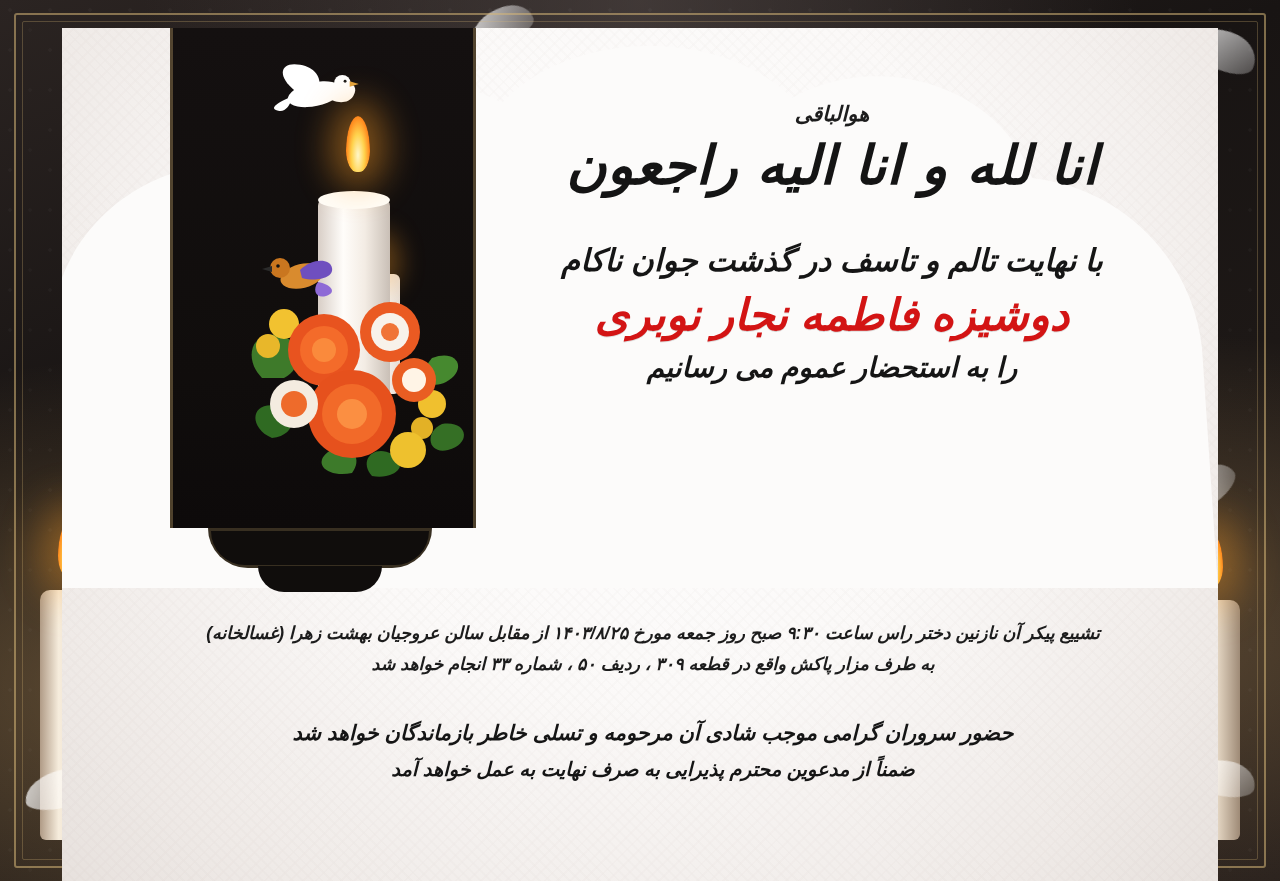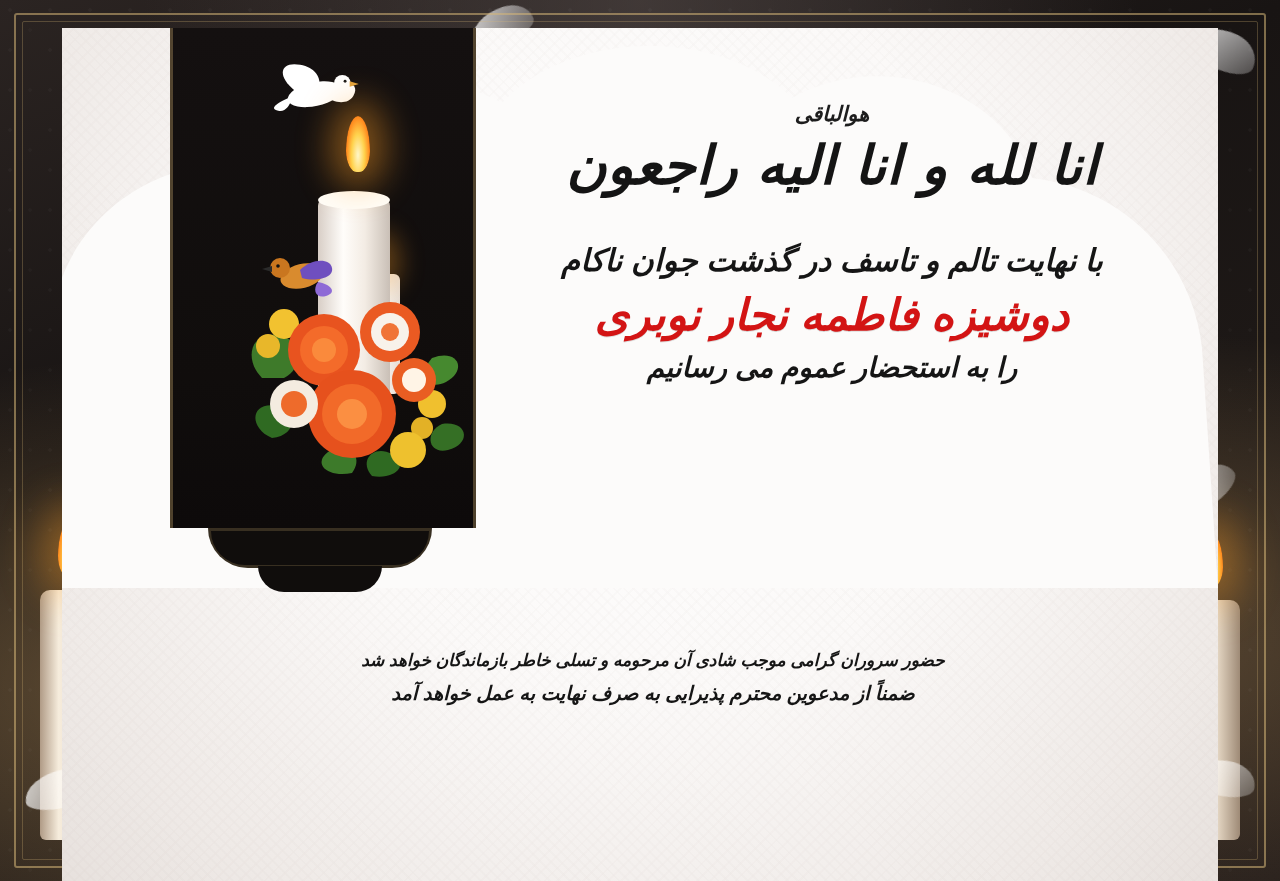--- a/index.html
+++ b/index.html
@@ -151,21 +151,21 @@
   .details{
     position:absolute;left:96px;top:590px;width:990px;
     text-align:center;color:#1a1a1a;
   }
   .p-block{margin:0 0 8px 0;}
   .p-line{
     font-size:17.5px;font-weight:bold;line-height:1.75;
     color:#1c1c1c;
   }
   .p-strong{
-    font-size:17px;font-weight:bold;line-height:1.75;color:#151515;
+    font-size:21px;font-weight:bold;line-height:1.75;color:#151515;
   }
   .p-mid{
     font-size:19.5px;font-weight:bold;line-height:1.75;color:#151515;
   }
   .gap{height:14px;}
 
   
   .fcandle{
     position:absolute;border-radius:10px 10px 6px 6px;
     background:linear-gradient(90deg,#b09b86 0%,#f6ecdc 30%,#efe2cf 55%,#9e8a76 100%);
@@ -320,20 +320,24 @@
 
     <div class="content">
       <div class="hoval">هوالباقی</div>
       <div class="basmala">انا لله و انا الیه راجعون</div>
       <div class="line-main">با نهایت تالم و تاسف در گذشت جوان ناکام</div>
       <div class="name">دوشیزه فاطمه نجار نوبری</div>
       <div class="line-sub">را به استحضار عموم می رسانیم</div>
     </div>
 
     <div class="details">
+      <div class="p-block">
+        <div class="p-line">تشییع پیکر آن نازنین دختر راس ساعت ۹:۳۰ صبح روز جمعه مورخ ۱۴۰۳/۸/۲۵ از مقابل سالن عروجیان بهشت زهرا  (غسالخانه)</div>
+        <div class="p-line">به طرف مزار پاکش واقع در قطعه ۳۰۹ ، ردیف ۵۰ ، شماره ۳۳ انجام خواهد شد</div>
+      </div>
       <div class="gap"></div>
       <div class="gap"></div>
       <div class="p-strong">حضور سروران گرامی موجب شادی آن مرحومه و تسلی خاطر بازماندگان خواهد شد</div>
       <div class="p-mid">ضمناً از مدعوین محترم پذیرایی به صرف نهایت به عمل خواهد آمد</div>
 
     </div>
   </div>
 </div>
 
 </body></html>

